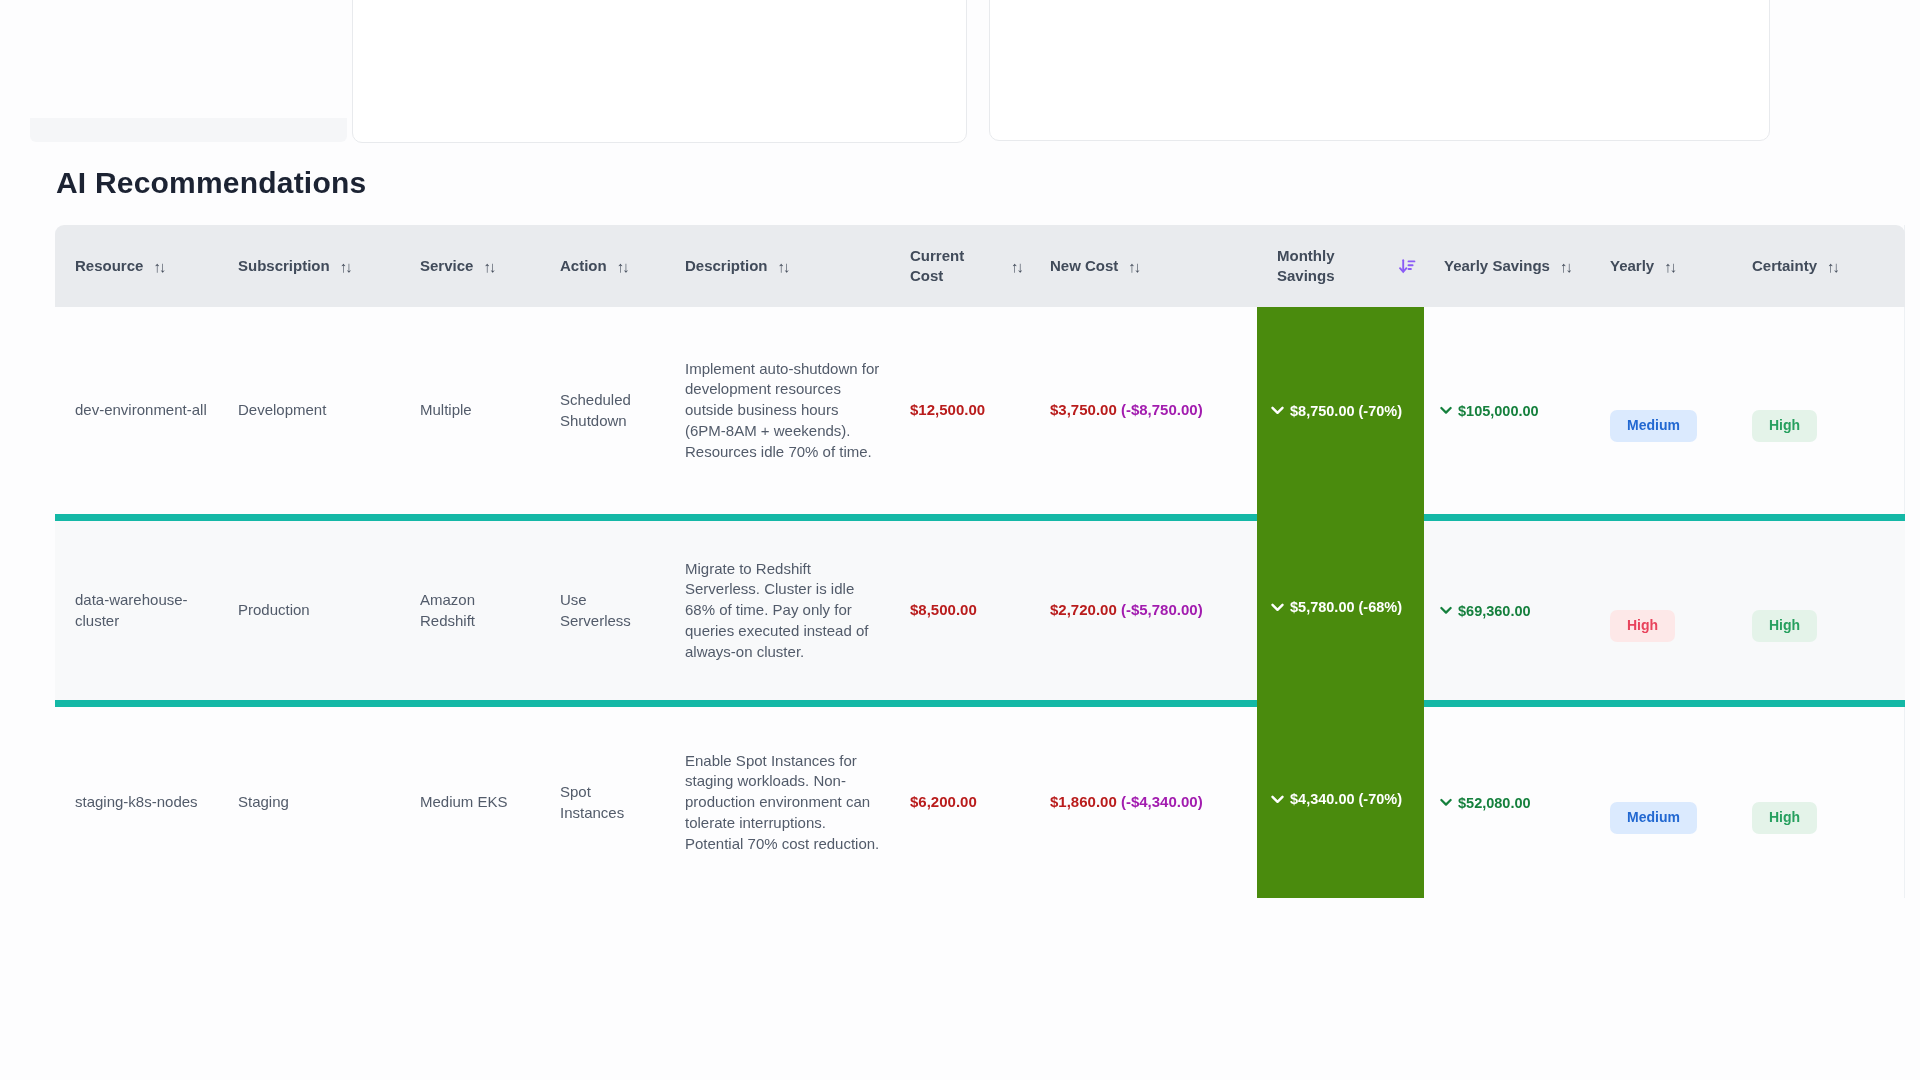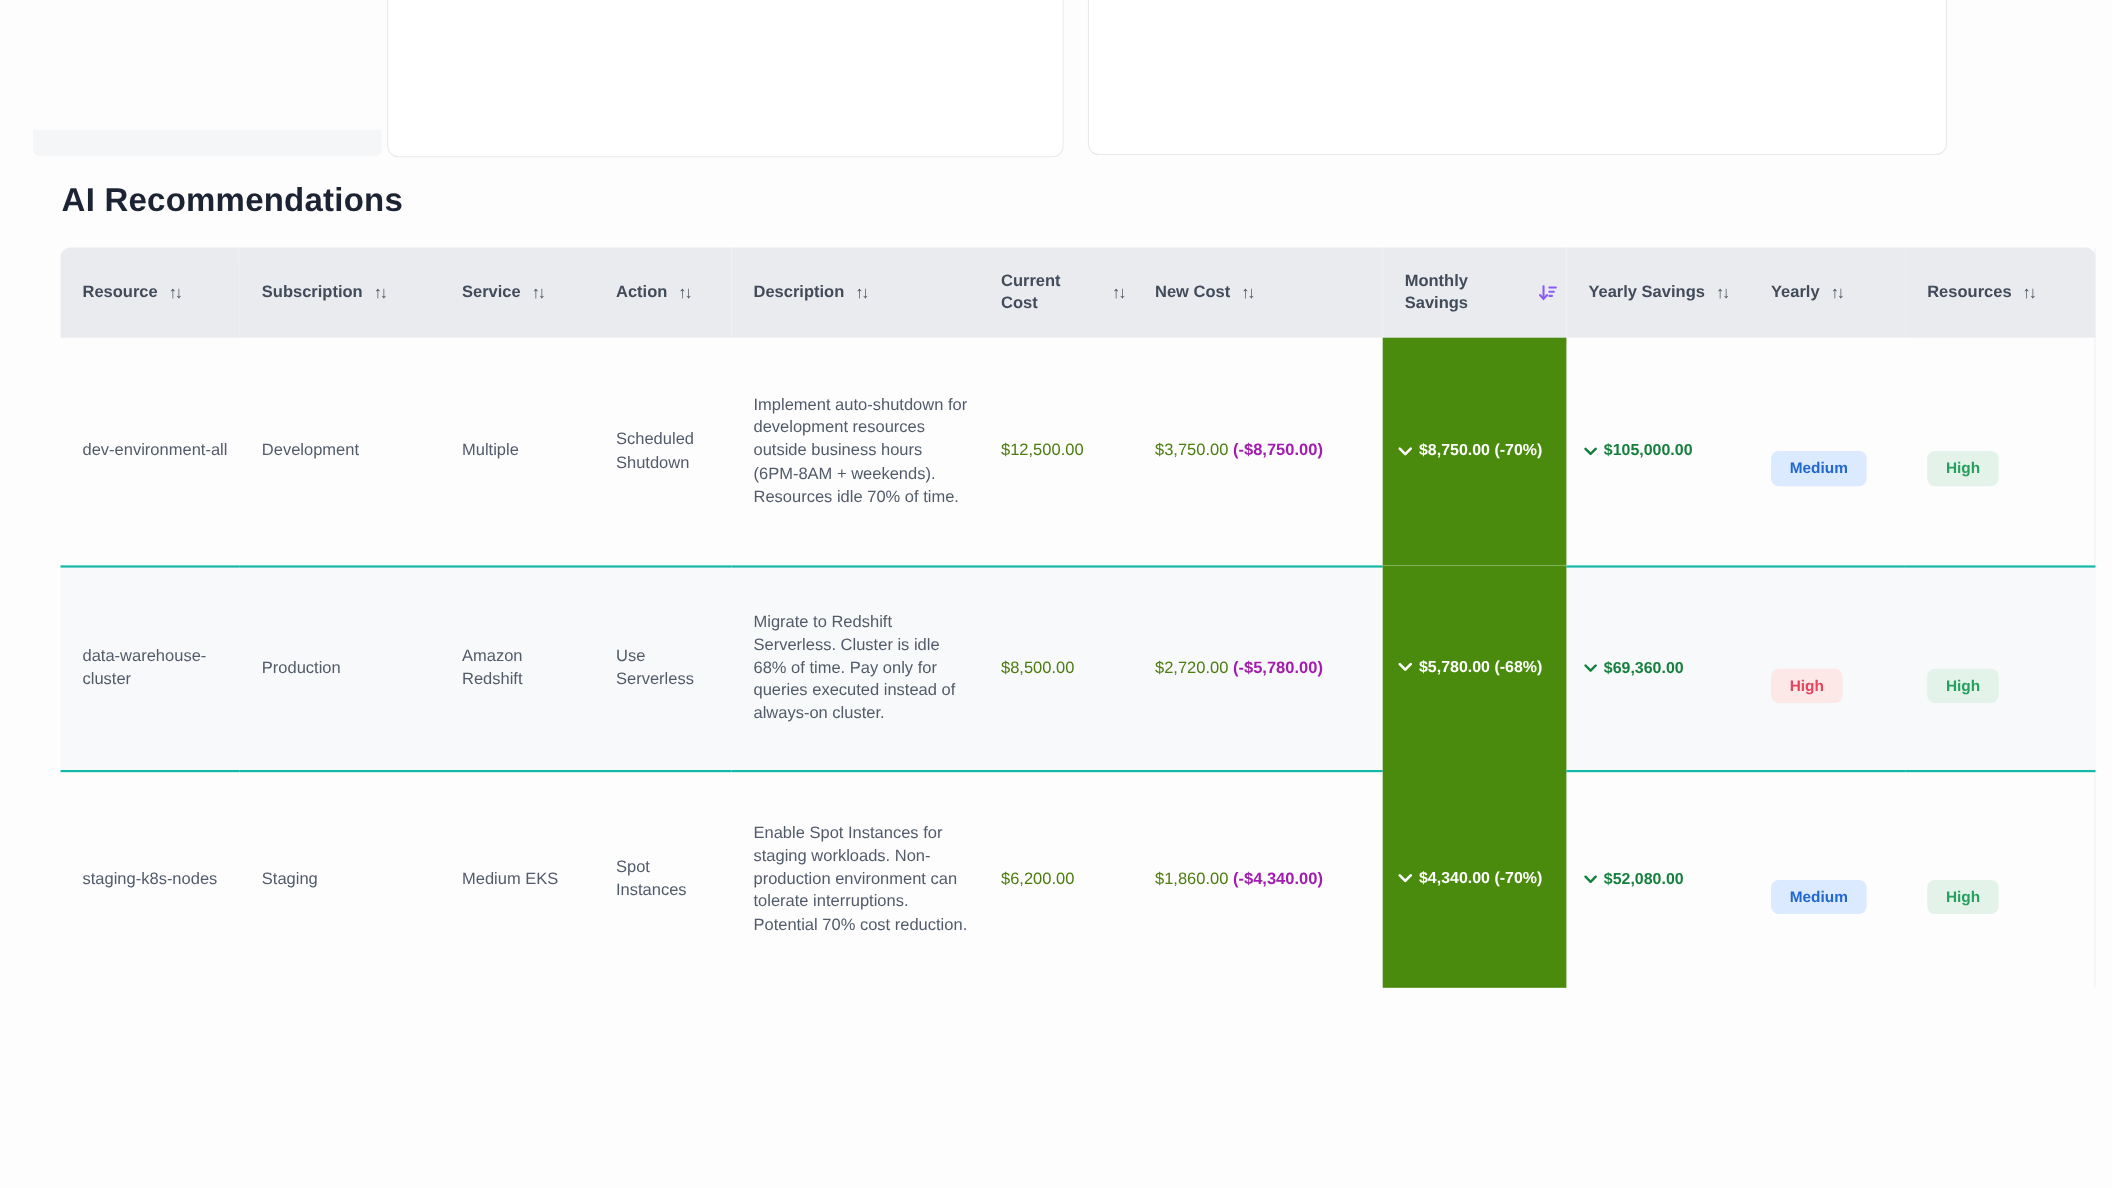--- a/index.html
+++ b/index.html
@@ -63,28 +63,28 @@
     font-size: 15px; font-weight: 600; color: #4a5260;
     letter-spacing: -2px; white-space: nowrap; flex: 0 0 auto;
   }
   .sort-active-icon { flex: 0 0 auto; display: inline-flex; }
 
   tbody td {
     vertical-align: middle;
     padding: 16px 10px 16px 20px;
     color: #525b6a;
     line-height: 1.38;
-    border-top: 2px solid #14b8a6;
+    border-top: 7px solid #14b8a6;
   }
   tbody tr:first-child td { border-top: none; }
   tbody tr.r1 { height: 207px; }
   tbody tr.r2 { height: 186px; background: #f8f9fa; }
   tbody tr.r3 { height: 198px; }
 
-  td.c-cost, .cost { font-weight: 400; color: #4d7c0f; }
+  td.c-cost, .cost { font-weight: 700; color: #b91c1c; }
   .delta { color: #a21caf; font-weight: 600; }
 
   td.c-monthly {
     background: #4a8b0d;
     color: #ffffff; font-weight: 700;
     white-space: nowrap;
     padding: 0 8px 0 14px;
     font-size: 14.5px;
     border-top: none;
     margin-left: 27px;
@@ -201,21 +201,21 @@
         </div>
       </th>
       <th>
         <div class="th-inner">
           <span class="th-label">Yearly</span>
           <span class="sort-icon">↑↓</span>
         </div>
       </th>
       <th>
         <div class="th-inner">
-          <span class="th-label">Resources</span>
+          <span class="th-label">Certainty</span>
           <span class="sort-icon">↑↓</span>
         </div>
       </th>
     </tr>
   </thead>
   <tbody>
 
     <tr class="r1">
       <td>dev-environment-all</td>
       <td>Development</td>

